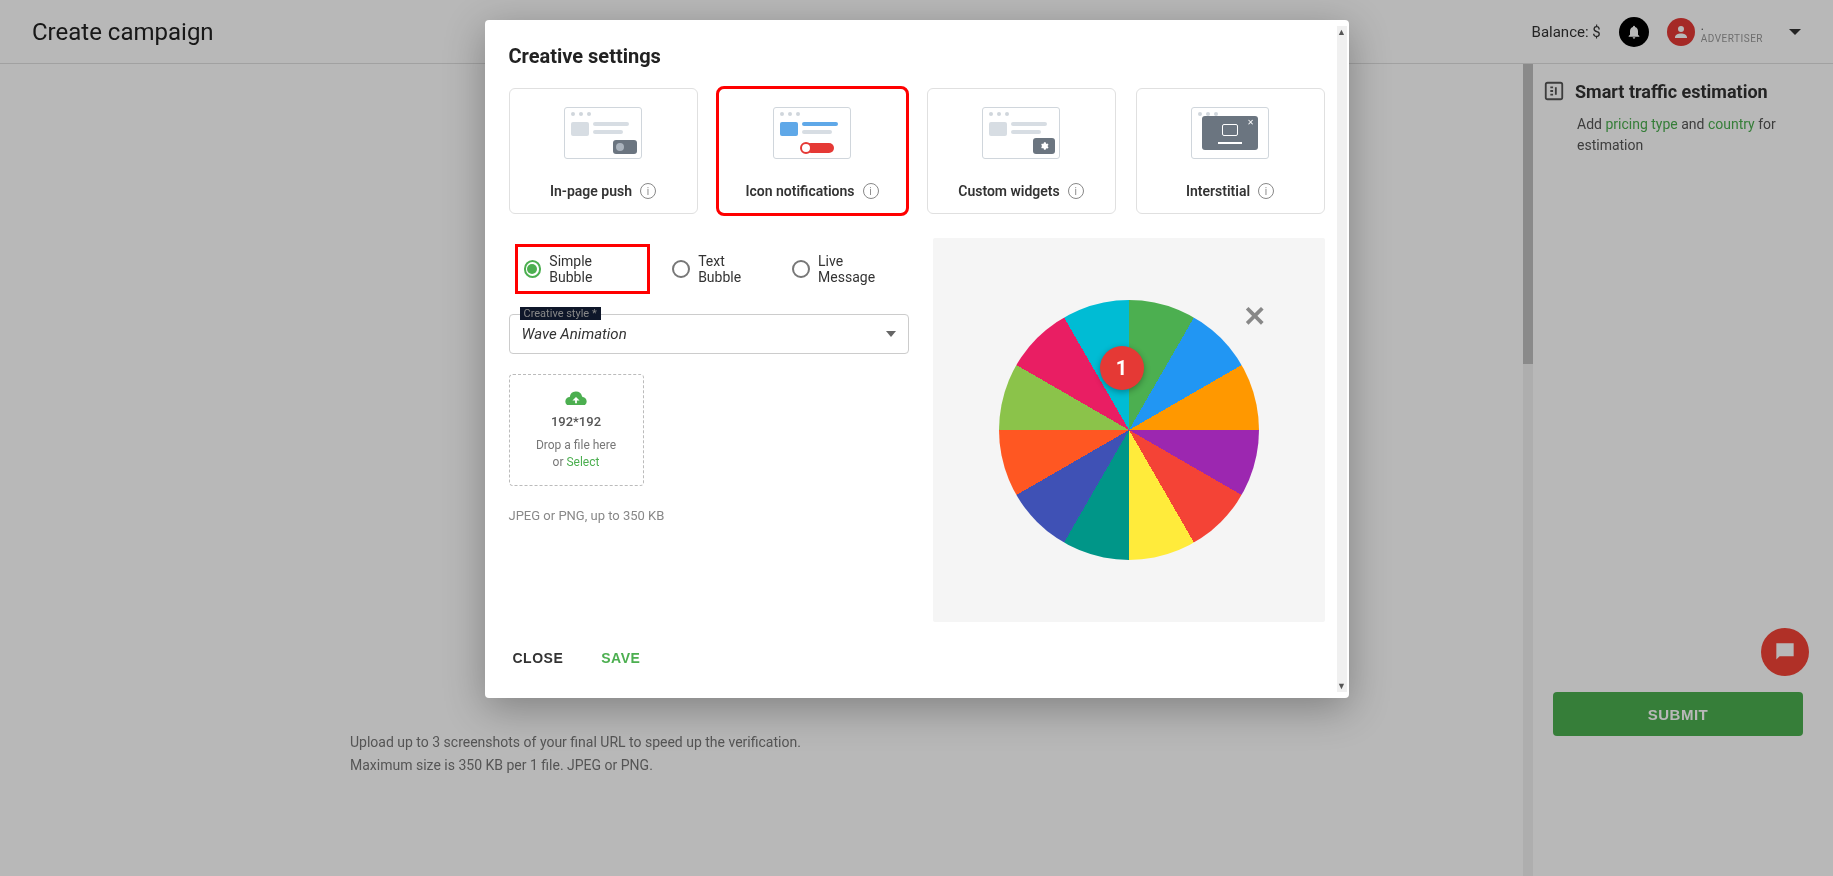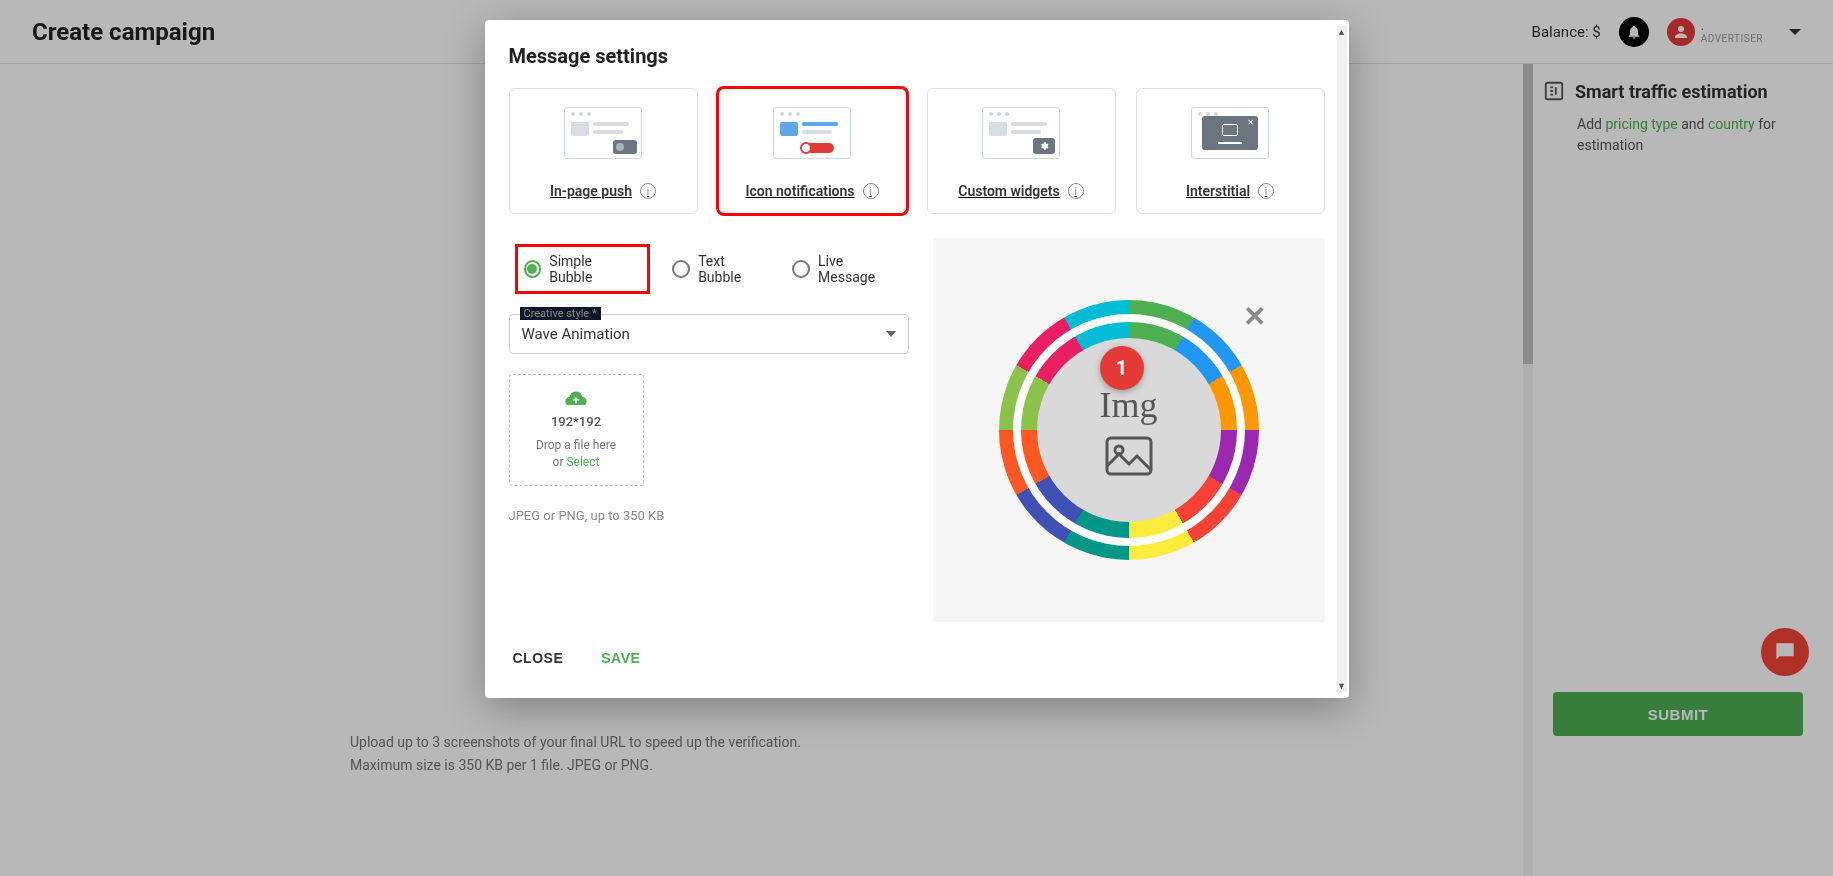--- a/index.html
+++ b/index.html
@@ -2,21 +2,21 @@
 <html><head>
 <meta charset="utf-8">
 <style>
   * { box-sizing: border-box; margin: 0; padding: 0; }
   html, body { width: 1833px; height: 876px; font-family: -apple-system, BlinkMacSystemFont, "Segoe UI", Roboto, Arial, sans-serif; background: #fff; overflow: hidden; }
   a { color: #4caf50; text-decoration: none; }
 
   
   .page { position: relative; width: 100%; height: 100%; }
   .topbar { position: absolute; top: 0; left: 0; right: 0; height: 64px; border-bottom: 1px solid #e0e0e0; display: flex; align-items: center; padding: 0 32px; }
-  .page-title { font-size: 24px; font-weight: 700; color: #222; }
+  .page-title { font-size: 24px; font-weight: 400; color: #222; }
   .balance-wrap { margin-left: auto; display: flex; align-items: center; gap: 18px; }
   .balance-label { font-size: 15px; color: #333; }
   .bell-circle { width: 30px; height: 30px; background: #000; border-radius: 50%; display: flex; align-items: center; justify-content: center; }
   .bell-circle svg { fill: #fff; width: 16px; height: 16px; }
   .avatar-circle { width: 28px; height: 28px; background: #e53935; border-radius: 50%; display: flex; align-items: center; justify-content: center; }
   .avatar-circle svg { fill: #fff; width: 18px; height: 18px; }
   .user-block { display: flex; align-items: center; gap: 6px; }
   .user-role { font-size: 10px; color: #999; letter-spacing: 0.5px; }
   .dropdown-caret { width: 0; height: 0; border-left: 6px solid transparent; border-right: 6px solid transparent; border-top: 6px solid #333; margin-left: 20px; }
 
@@ -39,21 +39,21 @@
   .chat-bubble { position: absolute; right: 24px; bottom: 200px; width: 48px; height: 48px; background: #f44336; border-radius: 50%; display: flex; align-items: center; justify-content: center; }
   .chat-bubble svg { fill: #fff; width: 26px; height: 26px; }
 
   
   .dimmer { position: absolute; inset: 0; background: rgba(0,0,0,0.28); }
 
   
   .modal { position: absolute; left: 50%; top: 20px; transform: translateX(-50%); width: 864px; background: #fff; border-radius: 4px; box-shadow: 0 10px 40px rgba(0,0,0,0.3); padding: 24px; }
   .modal-title { font-size: 20px; font-weight: 700; color: #222; margin-bottom: 20px; }
 
-  .creative-types { display: flex; gap: 20px; margin-bottom: 24px; text-decoration: underline; }
+  .creative-types { display: flex; gap: 20px; margin-bottom: 24px; }
   .ct-card { flex: 1; border: 1px solid #e0e0e0; border-radius: 6px; padding: 16px 8px 14px; height: 126px; display: flex; flex-direction: column; align-items: center; justify-content: space-between; cursor: pointer; position: relative; }
   .ct-card.selected { outline: 3px solid #f00; outline-offset: -1px; }
   .ct-icon-wrap { width: 80px; height: 56px; display: flex; align-items: center; justify-content: center; }
   .ct-label-row { display: flex; align-items: center; gap: 8px; }
   .ct-label { font-size: 14px; font-weight: 600; color: #333; }
   .info-circle { width: 16px; height: 16px; border: 1px solid #888; border-radius: 50%; display: flex; align-items: center; justify-content: center; font-size: 10px; color: #888; }
 
   .body-row { display: flex; gap: 24px; }
   .body-left { flex: 0 0 400px; }
   .body-right { flex: 1; background: #f5f5f5; height: 384px; position: relative; border-radius: 2px; overflow: hidden; }
@@ -62,21 +62,21 @@
   .radio-item { display: flex; align-items: center; gap: 8px; cursor: pointer; }
   .radio-outer { width: 18px; height: 18px; border: 2px solid #777; border-radius: 50%; display: flex; align-items: center; justify-content: center; }
   .radio-item.selected .radio-outer { border-color: #4caf50; }
   .radio-inner { width: 10px; height: 10px; background: #4caf50; border-radius: 50%; display: none; }
   .radio-item.selected .radio-inner { display: block; }
   .radio-label { font-size: 14px; color: #333; }
   .radio-highlight { border: 3px solid #f00; padding: 6px 10px 6px 6px; display: inline-flex; align-items: center; }
 
   .select-wrap { position: relative; border: 1px solid #ccc; border-radius: 4px; padding: 10px 12px; margin-bottom: 20px; cursor: pointer; display: flex; justify-content: space-between; align-items: center; }
   .select-label { position: absolute; top: -8px; left: 10px; background: #0f172a; font-size: 11px; color: #888; padding: 0 4px; }
-  .select-value { font-size: 15px; color: #333; }
+  .select-value { font-size: 15px; color: #333; font-style: italic; }
   .select-caret { width: 0; height: 0; border-left: 5px solid transparent; border-right: 5px solid transparent; border-top: 6px solid #666; }
 
   .upload-box { width: 135px; border: 1px dashed #bbb; border-radius: 4px; padding: 14px 8px; text-align: center; font-size: 13px; color: #777; }
   .upload-box .cloud { color: #4caf50; margin-bottom: 6px; }
   .upload-box .dim { font-weight: 500; color: #555; margin-bottom: 8px; }
   .upload-box .drop { font-size: 12px; line-height: 1.4; }
   .upload-note { font-size: 13px; color: #888; margin-top: 22px; }
 
   
   .preview-close { position: absolute; top: 62px; right: 58px; font-size: 28px; color: #888; font-weight: 700; cursor: pointer; }
@@ -186,21 +186,21 @@
 
   <div class="dimmer"></div>
 
   <div class="modal">
     <div class="modal-scroll">
       <div class="track"></div>
       <div class="arrow up">▲</div>
       <div class="arrow down">▼</div>
     </div>
 
-    <div class="modal-title">Message settings</div>
+    <div class="modal-title">Creative settings</div>
 
     <div class="creative-types">
       <div class="ct-card">
         <div class="ct-icon-wrap">
             <div class="mini mini-inpage">
               <div class="box"></div>
               <div class="bar b1"></div>
               <div class="bar b2"></div>
               <div class="widget"></div>
             </div>
@@ -297,32 +297,20 @@
             <span>Drop a file here</span><br>
             <span>or </span><a>Select</a>
           </div>
         </div>
         <div class="upload-note">JPEG or PNG, up to 350 KB</div>
       </div>
 
       <div class="body-right">
         <span class="preview-close">✕</span>
         <div class="bubble-outer">
-          <div class="bubble-white">
-            <div class="bubble-inner-ring">
-              <div class="bubble-center">
-                <div class="bubble-img-label">Img</div>
-                <svg width="48" height="40" viewBox="0 0 24 20" fill="none" stroke="#555" stroke-width="1.5">
-                    <rect x="1" y="1" width="22" height="18" rx="2"></rect>
-                    <circle cx="7" cy="7" r="2"></circle>
-                    <path d="M1 15l6-6 5 5 4-4 7 7"></path>
-                  </svg>
-              </div>
-            </div>
-          </div>
           <div class="badge-1">1</div>
         </div>
       </div>
     </div>
 
     <div class="modal-footer">
       <button class="btn-flat btn-close">CLOSE</button>
       <button class="btn-flat btn-save">SAVE</button>
     </div>
   </div>

